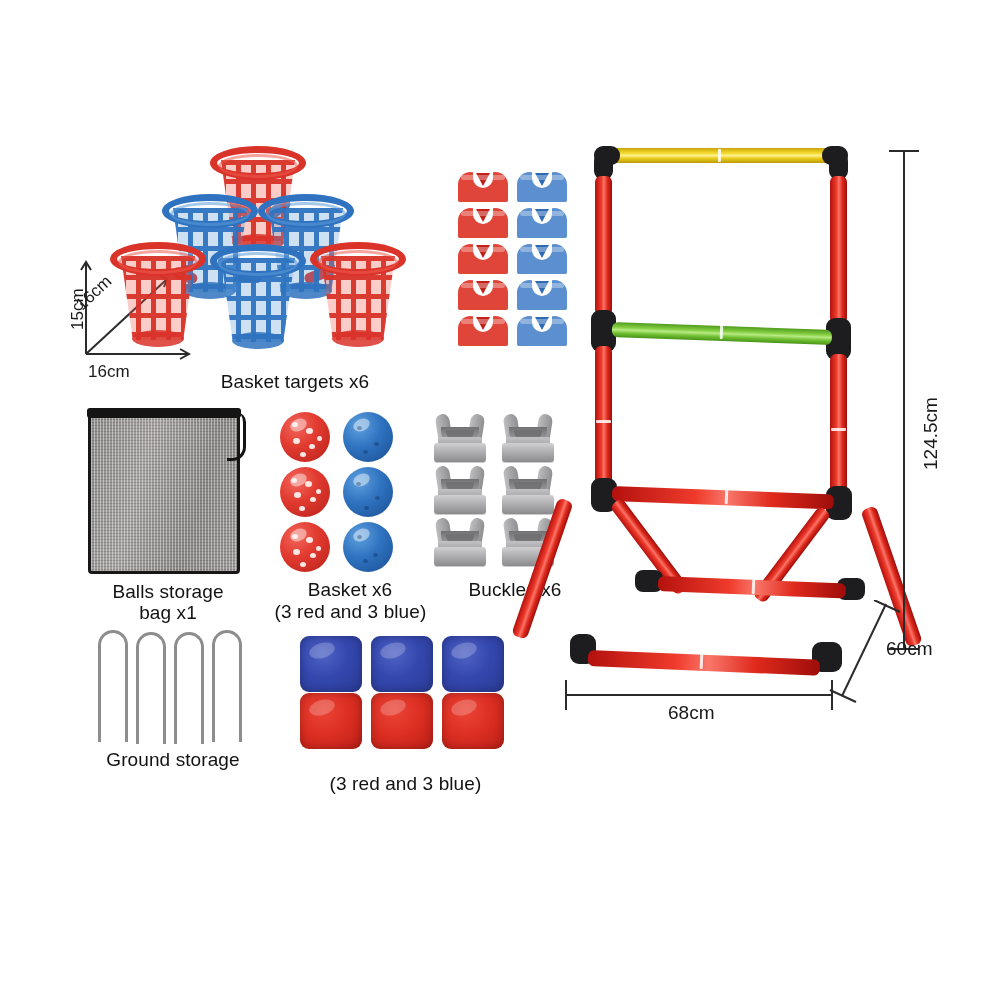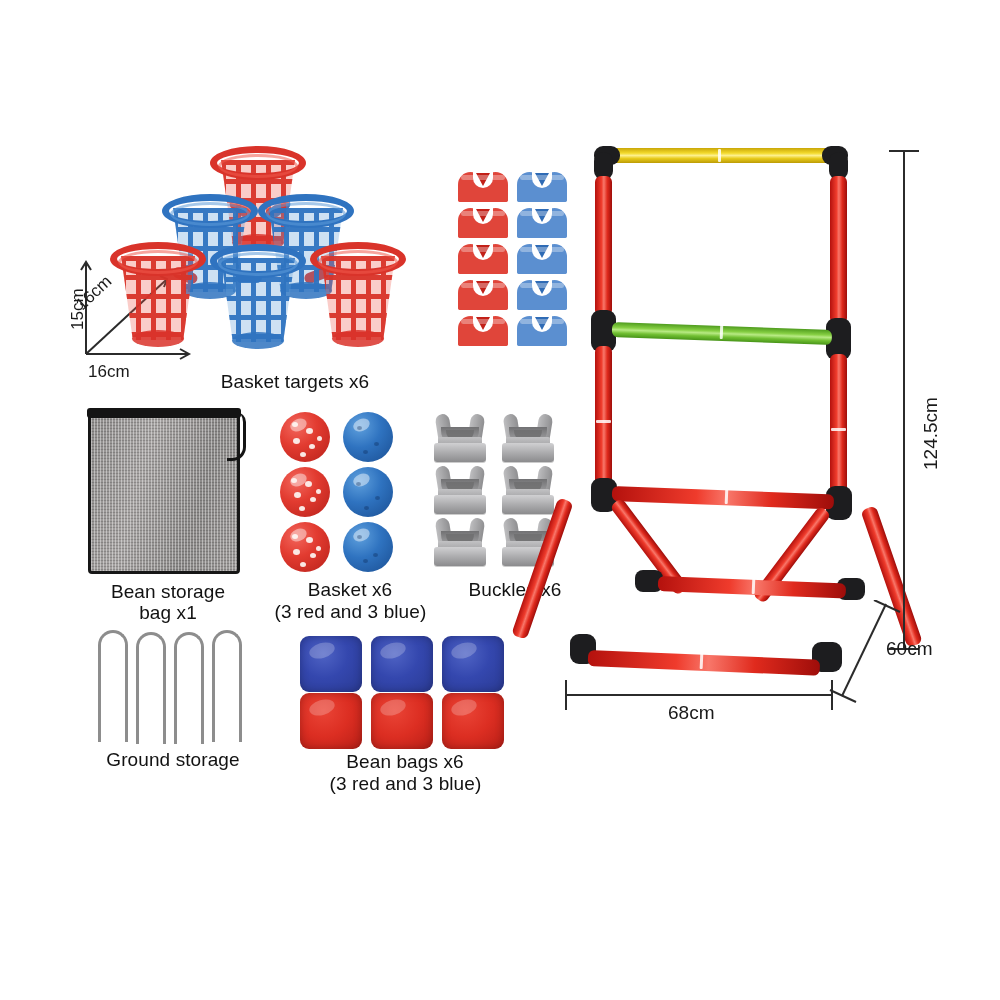--- a/index.html
+++ b/index.html
@@ -372,21 +372,21 @@
         <div class="s-bar"></div>
         <div class="s-hl"></div>
     </div>
   </div>
 
   <div class="meshbag">
     <div class="mesh-body"></div>
     <div class="mesh-top"></div>
     <div class="mesh-string"></div>
   </div>
-  <div class="cap" style="left:78px;top:580px;width:180px;">Bean storage</div>
+  <div class="cap" style="left:78px;top:580px;width:180px;">Balls storage</div>
   <div class="cap" style="left:78px;top:601px;width:180px;">bag x1</div>
 
   <div class="abs" style="left:280px;top:412px;width:140px;height:160px;">
 
     <div class="ball red" style="left:0px;top:0px;">
       <div class="shine"></div>
       <div class="hole" style="left:12px;top:10px;width:6px;height:5px;"></div>
       <div class="hole" style="left:26px;top:16px;width:7px;height:6px;"></div>
       <div class="hole" style="left:13px;top:26px;width:7px;height:6px;"></div>
       <div class="hole" style="left:29px;top:32px;width:6px;height:5px;"></div>
@@ -513,21 +513,20 @@
       </div>
     <div class="beanbag red" style="left:71px;top:57px;">
         <div class="seam"></div>
         <div class="gloss"></div>
       </div>
     <div class="beanbag red" style="left:142px;top:57px;">
         <div class="seam"></div>
         <div class="gloss"></div>
       </div>
   </div>
-  <div class="cap" style="left:300px;top:750px;width:210px;">Bean bags x6</div>
   <div class="cap" style="left:293px;top:772px;width:225px;">(3 red and 3 blue)</div>
 
   <div class="ladder">
 
     <div class="pipe yellow" style="left:48px;top:18px;width:224px;height:15px;"></div>
     <div class="seamline" style="left:158px;top:19px;width:3px;height:13px;"></div>
 
     <div class="jointr" style="left:34px;top:16px;width:26px;height:19px;"></div>
     <div class="jointr" style="left:34px;top:22px;width:19px;height:28px;"></div>
     <div class="jointr" style="left:262px;top:16px;width:26px;height:19px;"></div>

